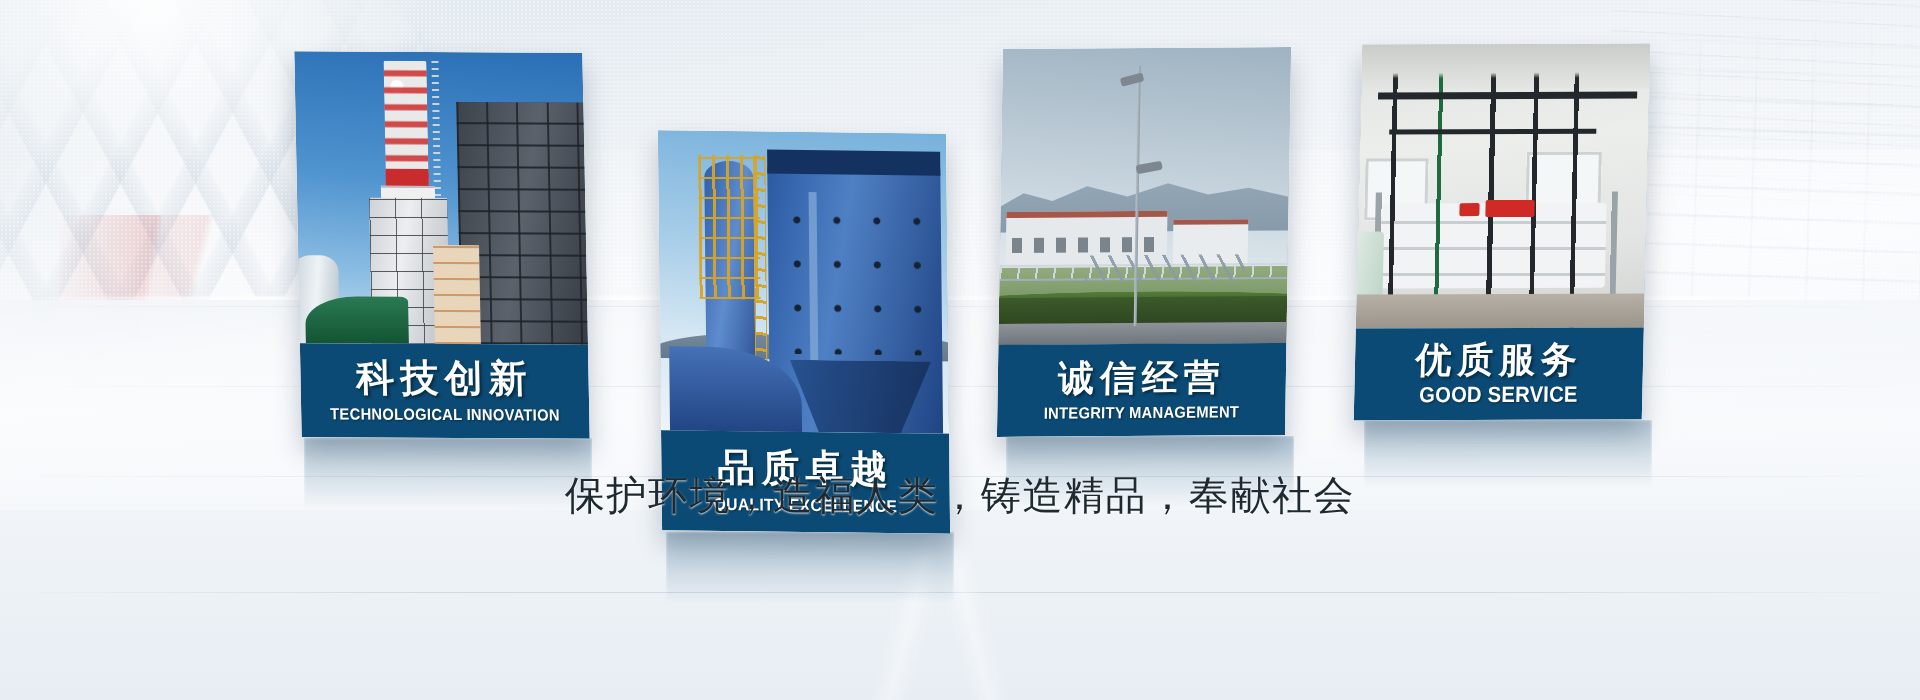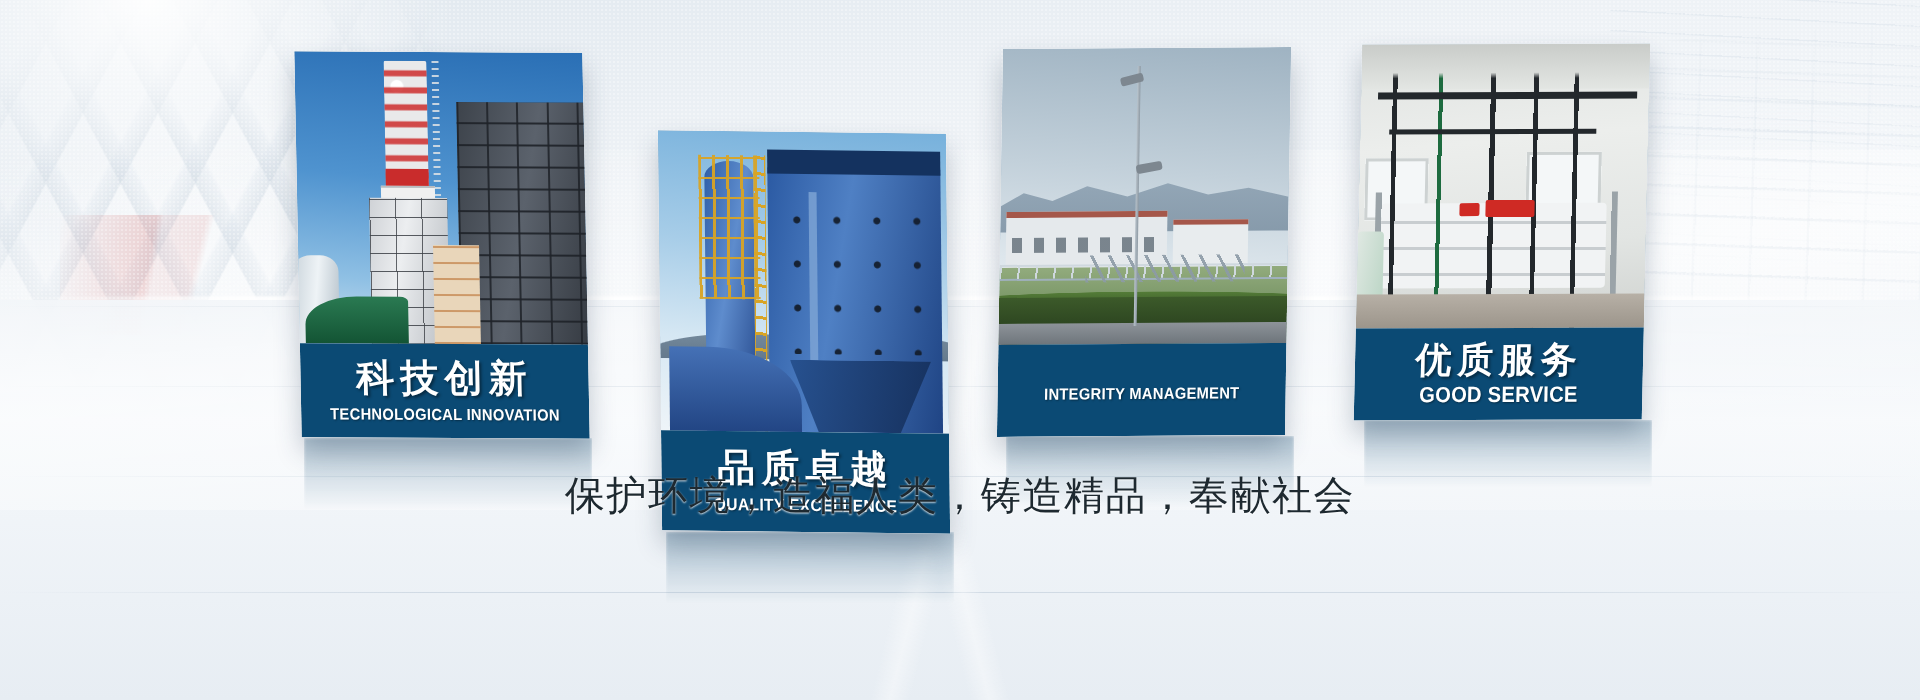--- a/index.html
+++ b/index.html
@@ -323,20 +323,21 @@
           <div class="p3-bridge"></div>
           <div class="p3-hedge2"></div>
           <div class="p3-hedge"></div>
           <div class="p3-road"></div>
           <div class="p3-pole"></div>
           <div class="p3-lamp1"></div>
           <div class="p3-lamp2"></div>
         </div>
       </div>
       <div class="caption" style="height:92px;">
+        <div class="cap-cn" style="font-size:36px;">诚信经营</div>
         <div class="cap-en" style="font-size:16px;margin-top:7px;">INTEGRITY MANAGEMENT</div>
       </div>
     </div>
 
     <div class="reflection" style="left:1364px;top:420px;width:288px;height:68px;"></div>
     <div class="card" style="left:1358px;top:44px;width:288px;height:376px;transform:rotate(1.3deg) skewY(-1.5deg);">
       <div class="photo" style="height:284px;">
         <div class="ph">
           <div class="p4-wall"></div>
           <div class="p4-ceil"></div>

